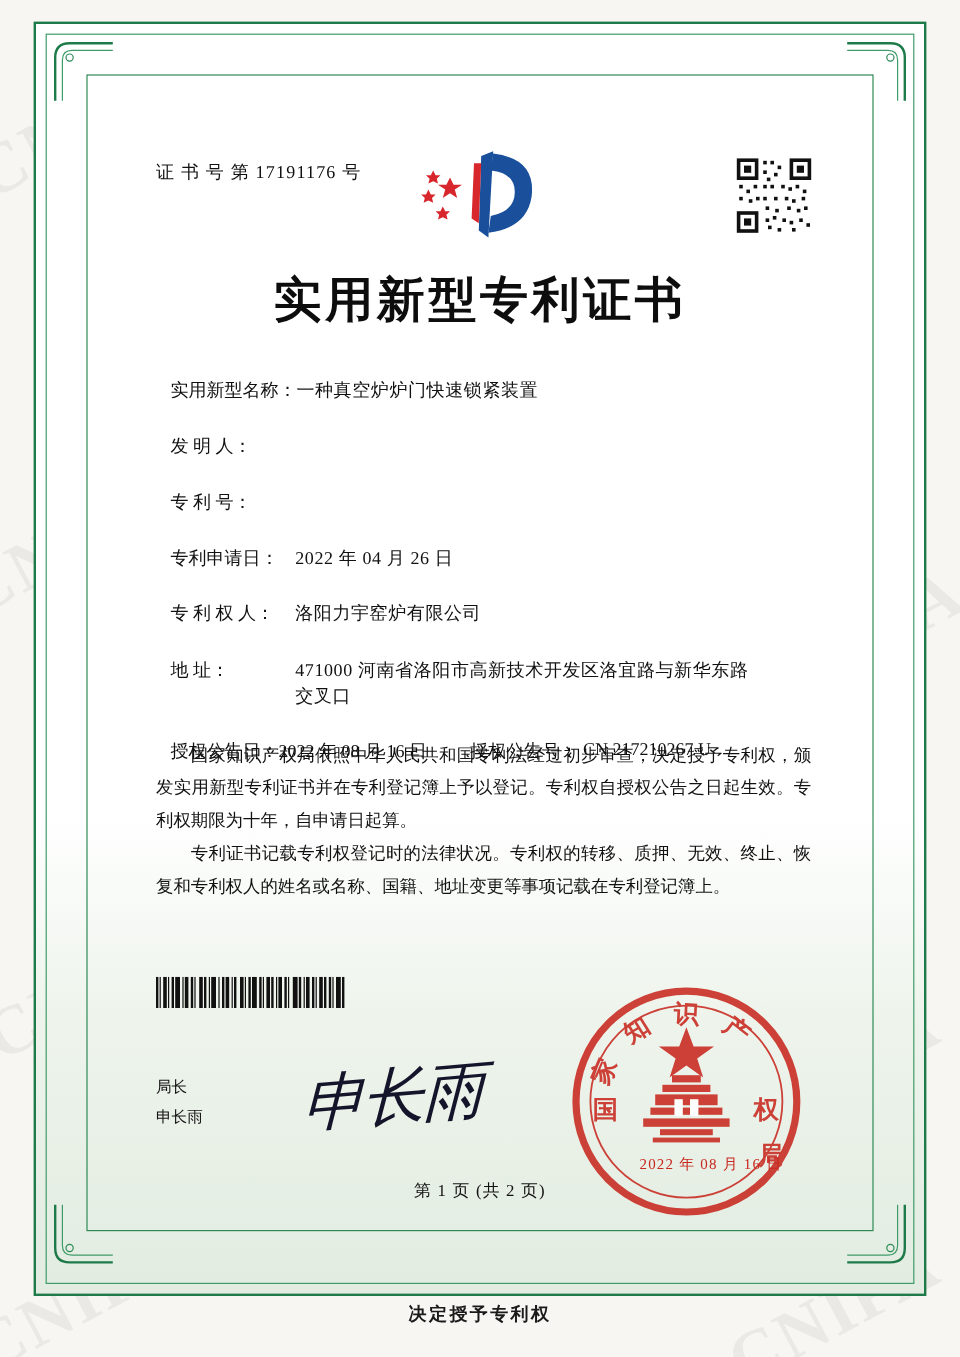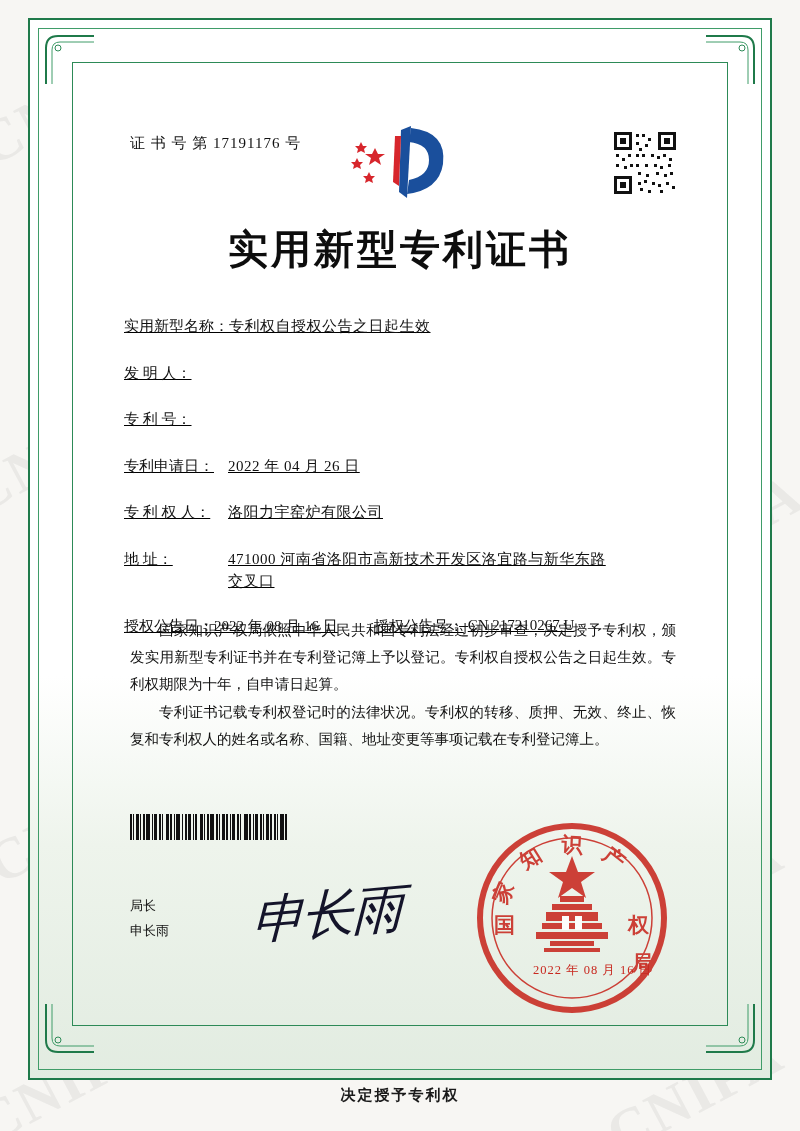--- a/index.html
+++ b/index.html
@@ -117,24 +117,23 @@
     top: 150px;
     text-align: center;
     font-size: 40px;
     font-weight: bold;
     letter-spacing: 3px;
     color: #0d0d0d;
     font-family: "DejaVu Serif", "Liberation Serif", serif;
   }
   .fields {
     position: absolute;
-    left: 42px;
+    left: 60px;
     right: 40px;
     top: 243px;
-    text-decoration: underline;
   }
   .row {
     display: flex;
     align-items: flex-start;
     margin-bottom: 24px;
     font-size: 15px;
     color: #111;
     line-height: 1.5;
   }
   .row .lbl {
@@ -374,21 +373,21 @@
                 <rect x="48" y="60" width="3" height="3"></rect>
             </g>
           </svg>
         </div>
 
         <div class="title">实用新型专利证书</div>
 
         <div class="fields">
           <div class="row">
             <div class="lbl">实用新型名称：</div>
-            <div class="val">专利权自授权公告之日起生效</div>
+            <div class="val">一种真空炉炉门快速锁紧装置</div>
           </div>
           <div class="row">
             <div class="lbl">发  明  人：</div>
           </div>
           <div class="row">
             <div class="lbl">专  利  号：</div>
           </div>
           <div class="row">
             <div class="lbl">专利申请日：</div>
             <div class="val">2022 年 04 月 26 日</div>
@@ -534,18 +533,19 @@
                 <textPath href="#sealArcTop" startOffset="6%">家 知 识 产</textPath>
               </text>
               <text x="20" y="112" font-family="Liberation Serif, serif" font-size="21" font-weight="bold" fill="#c8281f">国</text>
               <text x="154" y="112" font-family="Liberation Serif, serif" font-size="21" font-weight="bold" fill="#c8281f">权</text>
               <text x="158" y="150" font-family="Liberation Serif, serif" font-size="21" font-weight="bold" fill="#c8281f">局</text>
             </g>
           </svg>
         </div>
         <div class="seal-date">2022 年 08 月 16 日</div>
 
+        <div class="page-num">第 1 页 (共 2 页)</div>
       </div>
     </div>
   </div>
 
   <div class="footer-note">决定授予专利权</div>
 </div>
 
 </body></html>

